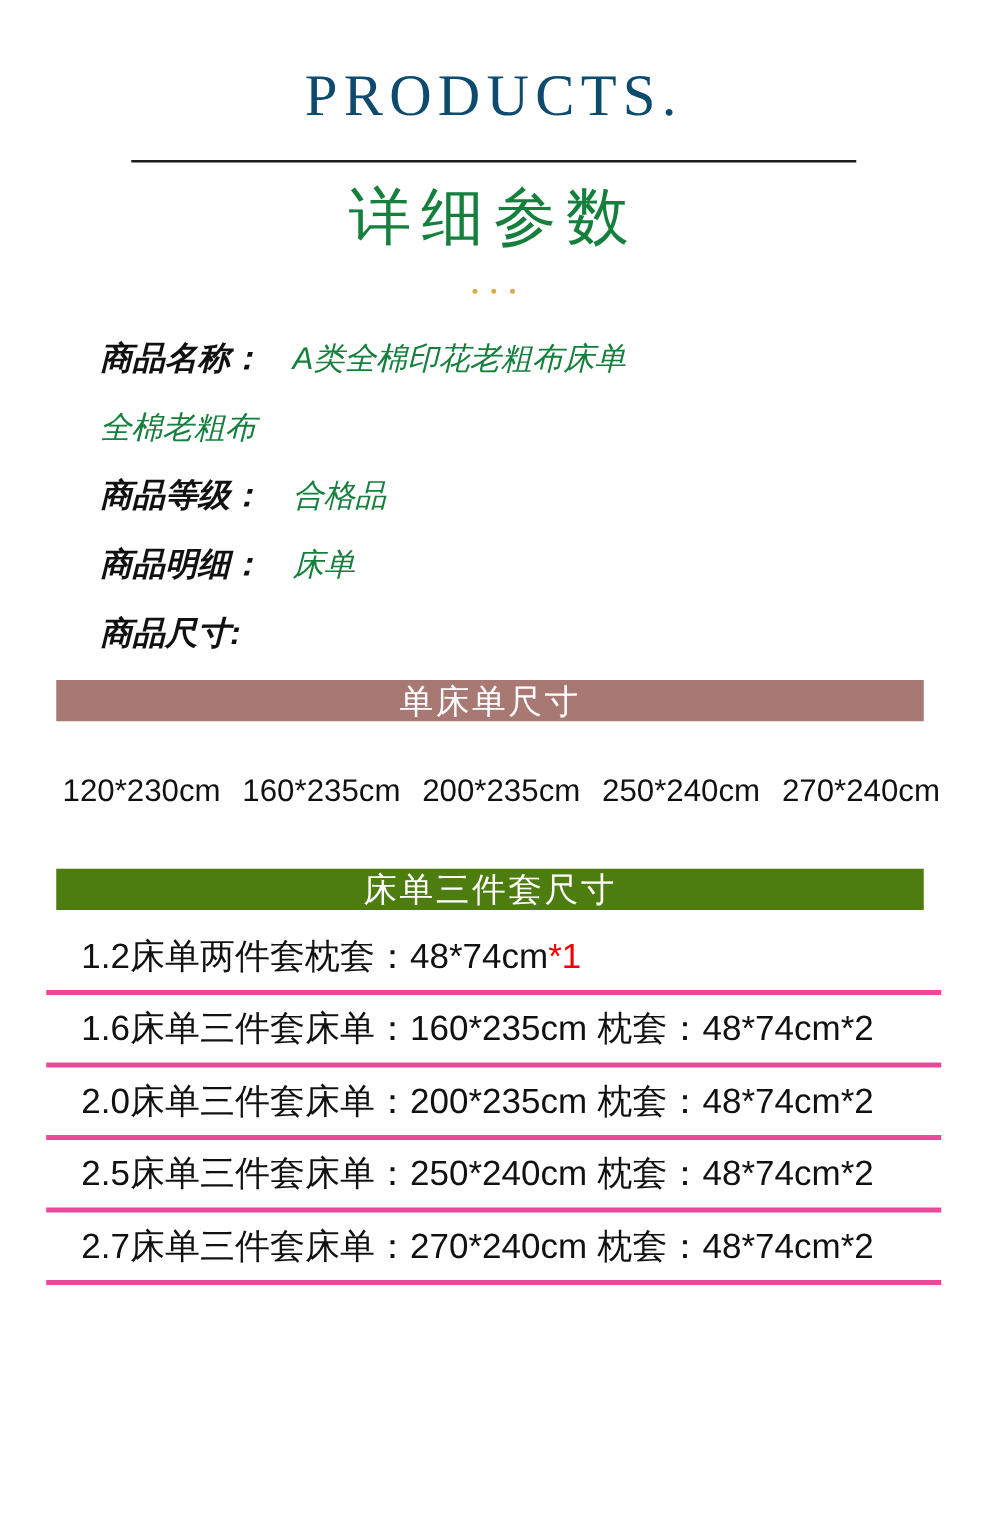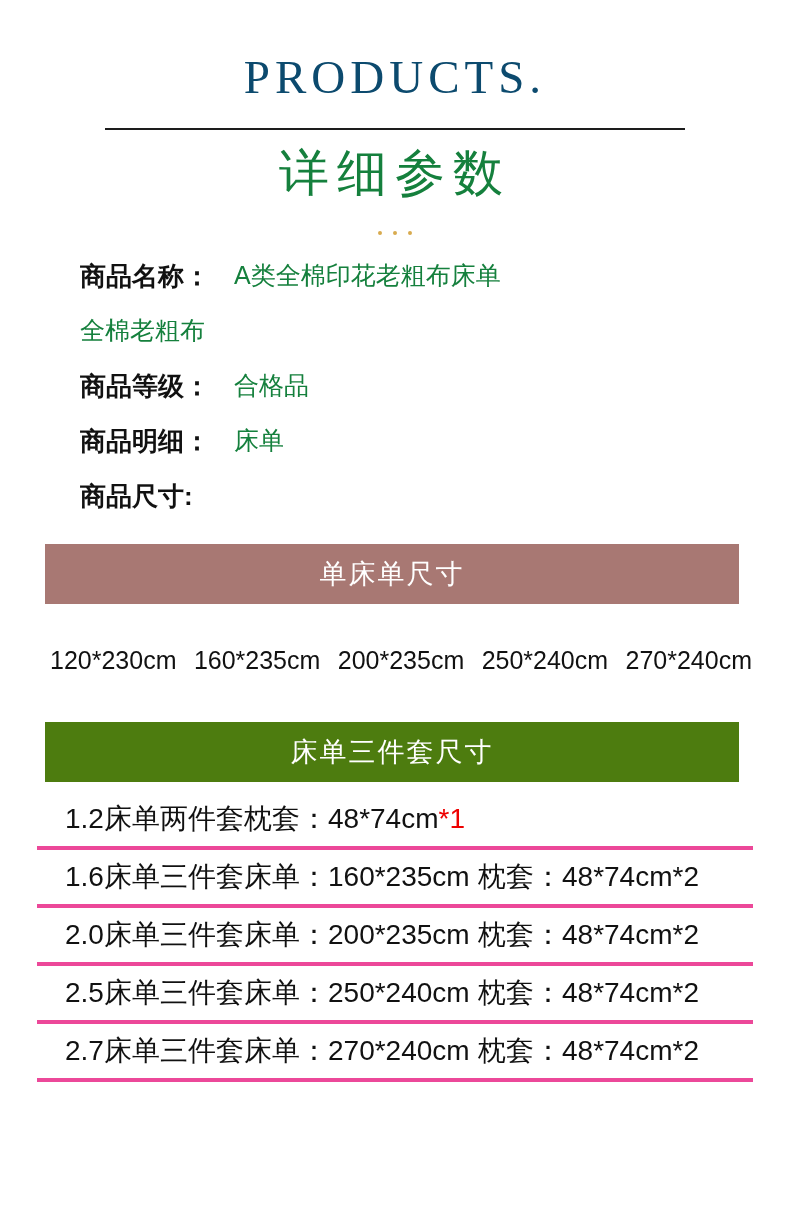--- a/index.html
+++ b/index.html
@@ -18,25 +18,25 @@
     width:580px; margin:24px auto 0;
     border:none; border-top:2px solid #1d1d1d; height:0;
   }
   .section-title {
     margin-top:10px; text-align:center;
     font-size:50px; font-weight:200; letter-spacing:8px; color:#15803d;
   }
   .dots { margin-top:24px; display:flex; justify-content:center; gap:11px; }
   .dot { width:4px; height:4px; border-radius:50%; border:2px solid #d8ab4f; background:transparent; }
   .attrs { margin:24px 0 0 80px; }
-  .attr-row { display:flex; height:55px; }
+  .attr-row { display:flex; align-items:center; height:55px;font-style:italic; }
   .attr-label { font-weight:700; font-size:26px; min-width:154px; color:#111; }
   .attr-value { font-size:25px; font-weight:400; color:#15803d; }
   .banner {
-    margin:0 51px 0 45px; height:60px;
+    margin:0 51px 0 45px; height:33px;
     display:flex; align-items:center; justify-content:center;
     color:#ffffff; font-size:27px; letter-spacing:2px; font-weight:400;
   }
   .banner-single { margin-top:10px; }
   .banner-sets { margin-top:47px; }
   .sizes-row {
     margin-top:42px; padding:0 38px 0 50px;
     display:flex; justify-content:space-between;
     font-size:25px; color:#111;
   }

